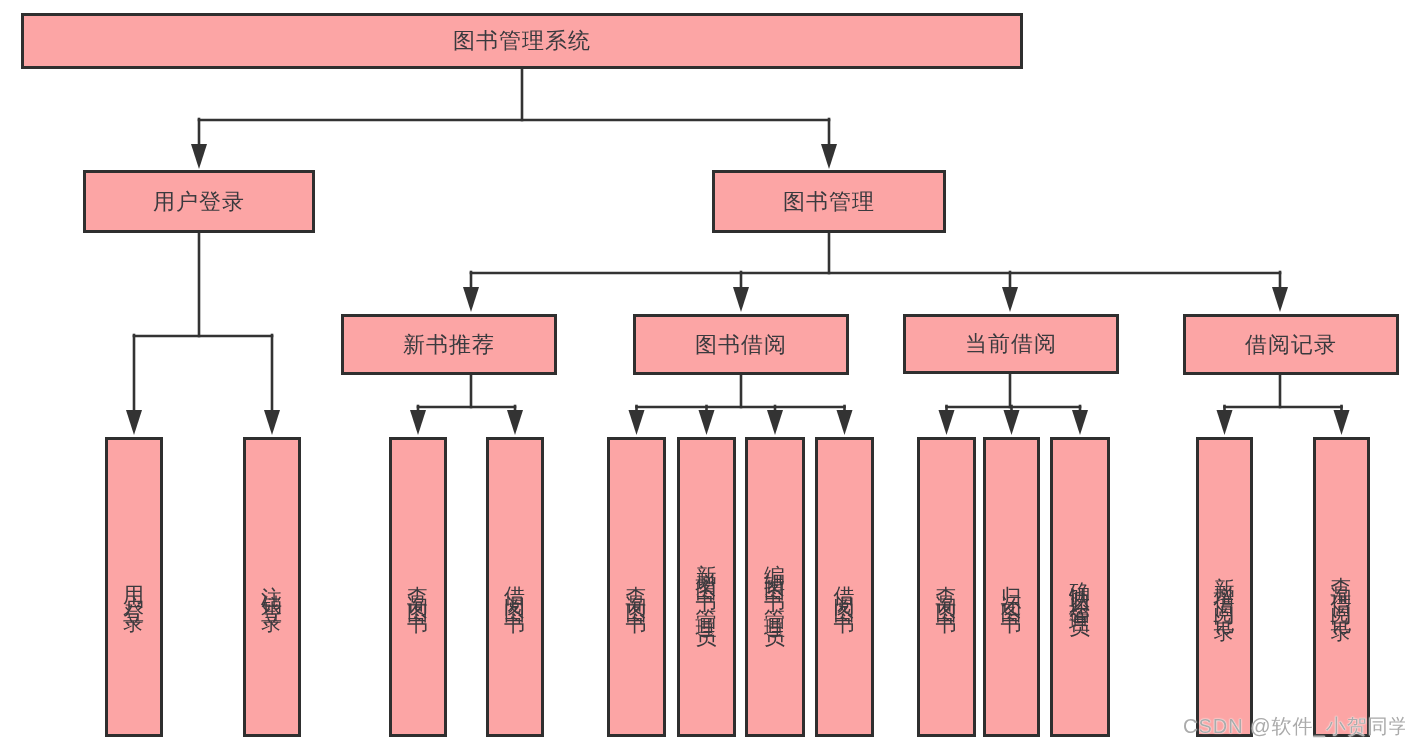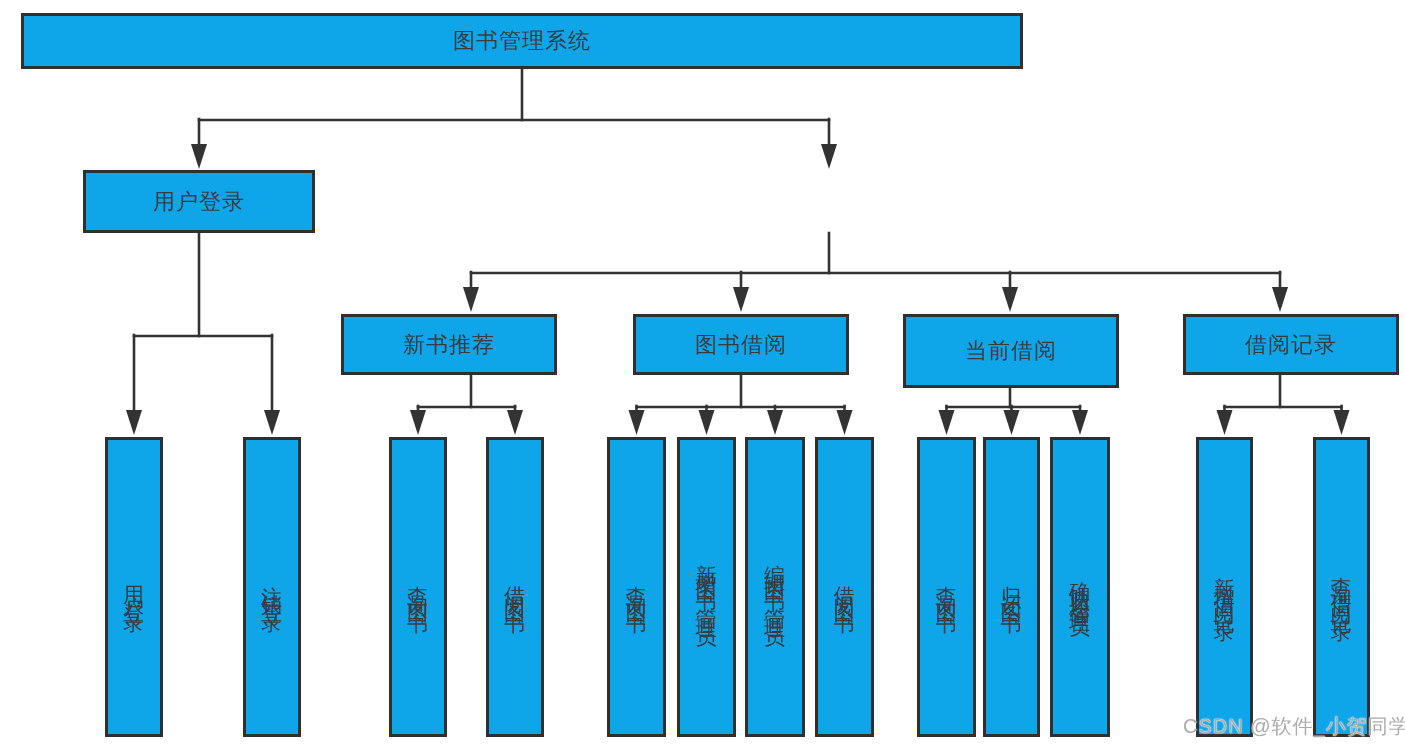--- a/index.html
+++ b/index.html
@@ -1,21 +1,21 @@
 <!DOCTYPE html>
 <html><head>
 <meta charset="utf-8">
 <style>
   html,body{margin:0;padding:0;background:#fff;}
   #canvas{
     position:relative;width:1405px;height:747px;background:#ffffff;overflow:hidden;
     font-family:"Liberation Sans","DejaVu Sans",sans-serif;color:#3a3a3e;
   }
   .node{
-    position:absolute;box-sizing:border-box;border:3px solid #2f2f2f;background:#0ea5e9;
+    position:absolute;box-sizing:border-box;border:3px solid #2f2f2f;background:#fca5a5;
     display:flex;align-items:center;justify-content:center;text-align:center;
   }
   .h-label{font-size:22px;letter-spacing:1px;color:#3a3a3e;white-space:nowrap;}
   .leaf{display:flex;align-items:center;justify-content:center;}
   .v-label{
     writing-mode:vertical-rl;text-orientation:upright;
     font-size:21px;letter-spacing:9px;color:#3a3a3e;line-height:1;
   }
   #connectors{position:absolute;left:0;top:0;z-index:0;}
   .node{z-index:1;}
@@ -103,28 +103,31 @@
     </g>
   </svg>
 
   <div class="node" style="left:21px;top:13px;width:1002px;height:56px;">
     <span class="h-label">图书管理系统</span>
   </div>
 
   <div class="node" style="left:83px;top:170px;width:232px;height:63px;">
     <span class="h-label">用户登录</span>
   </div>
+  <div class="node" style="left:712px;top:170px;width:234px;height:63px;">
+    <span class="h-label">图书管理</span>
+  </div>
 
   <div class="node" style="left:341px;top:314px;width:216px;height:61px;">
     <span class="h-label">新书推荐</span>
   </div>
   <div class="node" style="left:633px;top:314px;width:216px;height:61px;">
     <span class="h-label">图书借阅</span>
   </div>
-  <div class="node" style="left:903px;top:314px;width:216px;height:74px;">
+  <div class="node" style="left:903px;top:314px;width:216px;height:60px;">
     <span class="h-label">当前借阅</span>
   </div>
   <div class="node" style="left:1172px;top:314px;width:216px;height:61px;margin-left:11px;">
     <span class="h-label">借阅记录</span>
   </div>
 
   <div class="node leaf" style="left:105px;top:437px;width:58px;height:300px;">
     <span class="v-label">用户登录</span>
   </div>
   <div class="node leaf" style="left:243px;top:437px;width:58px;height:300px;">

